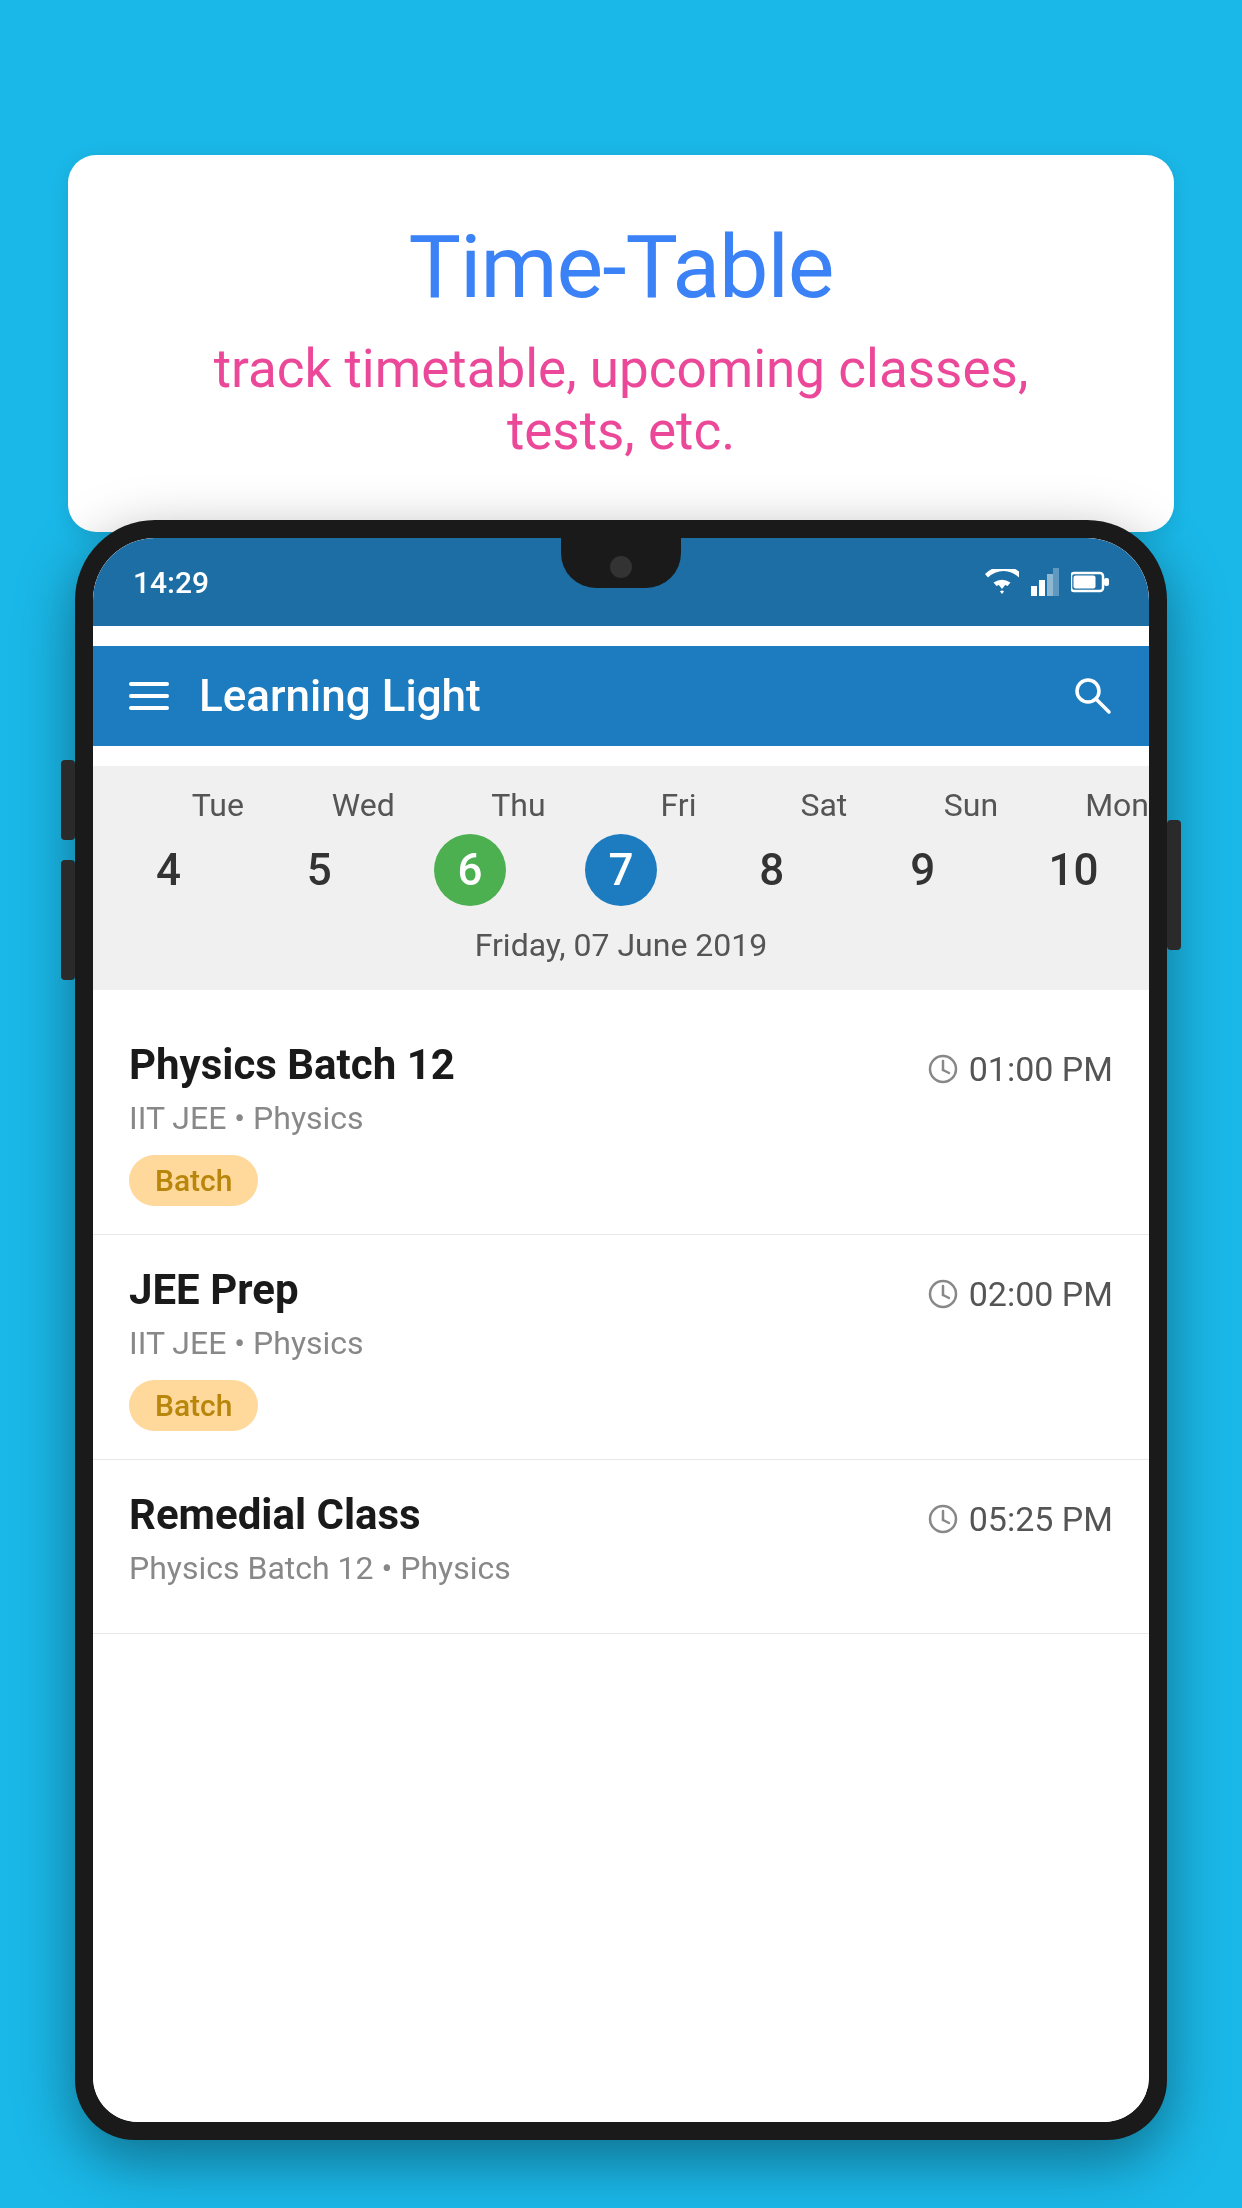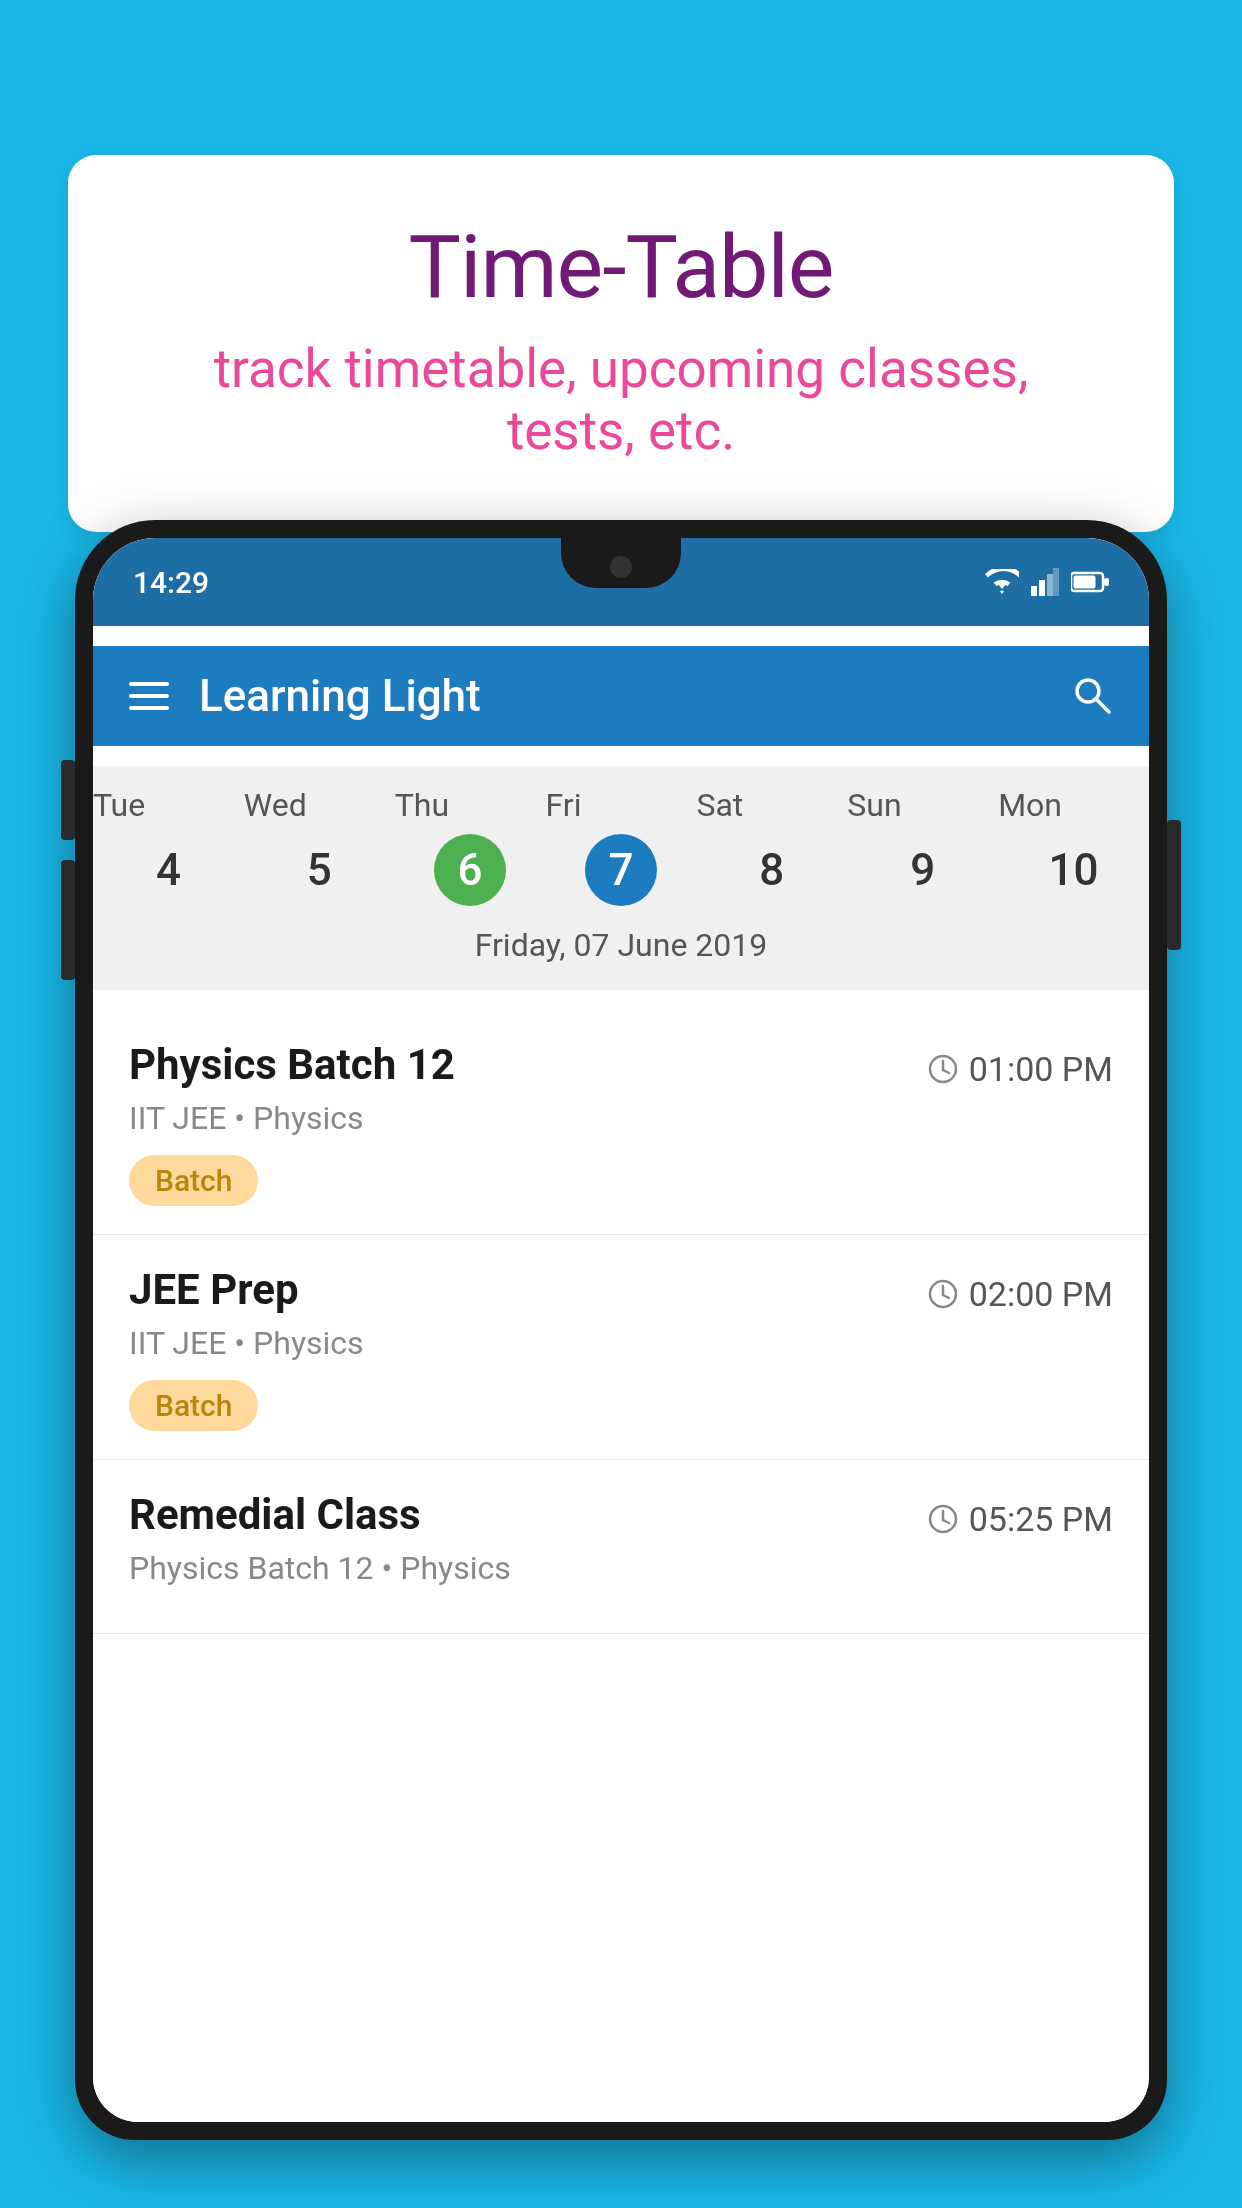--- a/index.html
+++ b/index.html
@@ -43,21 +43,21 @@
       width: 0;
       height: 0;
       border-left: 40px solid transparent;
       border-right: 40px solid transparent;
       border-top: 55px solid white;
     }
 
     .bubble-title {
       font-size: 88px;
       font-weight: 400;
-      color: #701a75;
+      color: #3b82f6;
       margin-bottom: 20px;
       letter-spacing: -1px;
     }
 
     .bubble-subtitle {
       font-size: 53px;
       color: #ec4899;
       font-weight: 400;
     }
 
@@ -174,21 +174,21 @@
 
     
     .calendar-strip {
       background: #f0f0f0;
       padding: 20px 0 12px;
     }
 
     .day-headers {
       display: grid;
       grid-template-columns: repeat(7, 1fr);
-      text-align: left;
+      text-align: right;
       margin-bottom: 10px;
     }
 
     .day-header {
       font-size: 32px;
       color: #555;
       font-weight: 400;
     }
 
     .day-numbers {

